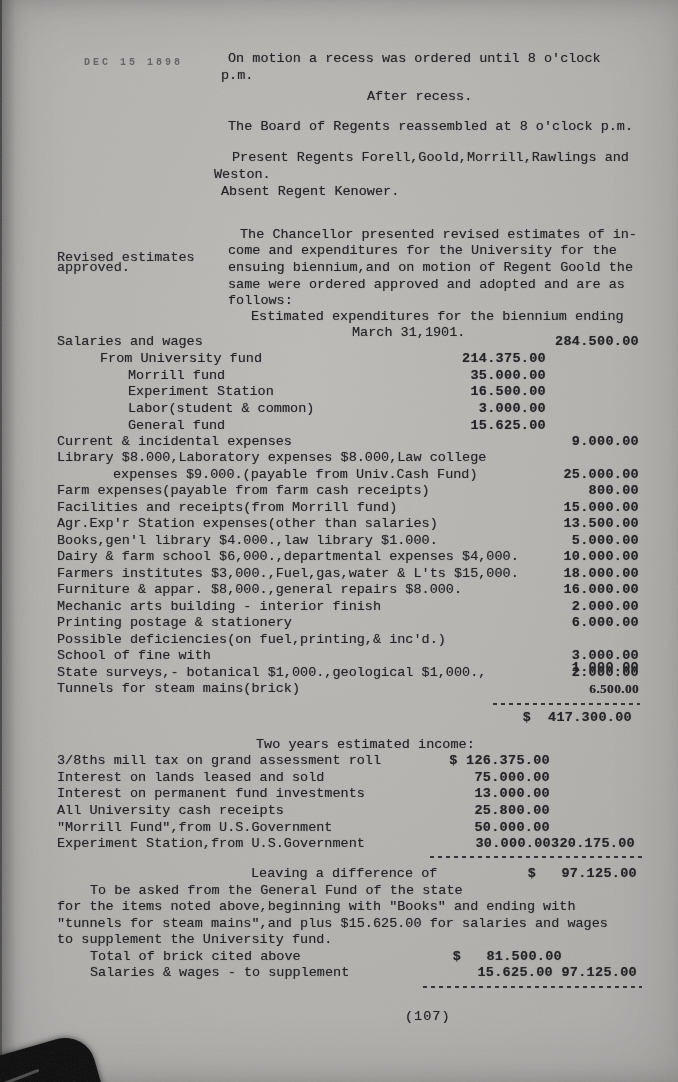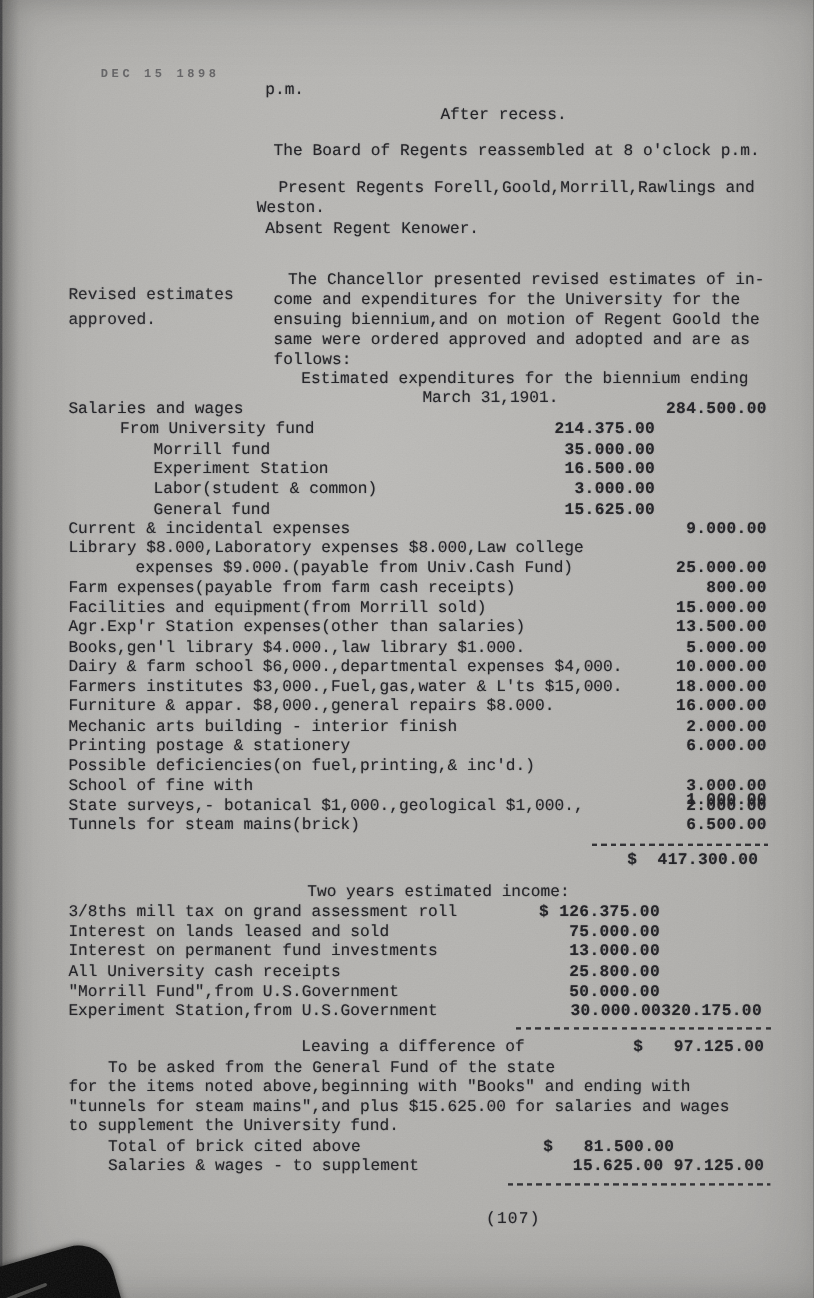--- a/index.html
+++ b/index.html
@@ -73,28 +73,29 @@
     <div class="corner-streak"></div>
   </div>
   <svg class="grain" width="678" height="1082" xmlns="http://www.w3.org/2000/svg">
     <filter id="n">
       <feTurbulence type="fractalNoise" baseFrequency="0.9" numOctaves="2" stitchTiles="stitch"></feTurbulence>
       <feColorMatrix type="saturate" values="0"></feColorMatrix>
     </filter>
     <rect width="100%" height="100%" filter="url(#n)"></rect>
   </svg>
 <div class="line stamp" style="top: 55px; left: 84px;">DEC 15 1898</div>
+    <div class="line" style="top: 51px; left: 228px;">On motion a recess was ordered until 8 o'clock</div>
     <div class="line" style="top: 68px; left: 221px;">p.m.</div>
     <div class="line" style="top: 89px; left: 367px;">After recess.</div>
     <div class="line" style="top: 119px; left: 228px;">The Board of Regents reassembled at 8 o'clock p.m.</div>
     <div class="line" style="top: 150px; left: 232px;">Present Regents Forell,Goold,Morrill,Rawlings and</div>
     <div class="line" style="top: 167px; left: 214px;">Weston.</div>
     <div class="line" style="top: 184px; left: 221px;">Absent Regent Kenower.</div>
     <div class="line" style="top: 227px; left: 240px;">The Chancellor presented revised estimates of in-</div>
-    <div class="line margin-note" style="top: 239px; left: 57px;">Revised estimates</div>
+    <div class="line margin-note" style="top: 250px; left: 57px;">Revised estimates</div>
     <div class="line" style="top: 243px; left: 228px;">come and expenditures for the University for the</div>
     <div class="line margin-note" style="top: 260px; left: 57px;">approved.</div>
     <div class="line" style="top: 260px; left: 228px;">ensuing biennium,and on motion of Regent Goold the</div>
     <div class="line" style="top: 277px; left: 228px;">same were ordered approved and adopted and are as</div>
     <div class="line" style="top: 293px; left: 228px;">follows:</div>
     <div class="line" style="top: 309px; left: 251px;">Estimated expenditures for the biennium ending</div>
     <div class="line" style="top: 325px; left: 352px; text-align: center;">March 31,1901.</div>
     <div class="line" style="top: 334px; left: 57px;">Salaries and wages</div>
     <div class="line amt" style="top: 334px; right: 39px;">284.500.00</div>
     <div class="line" style="top: 351px; left: 100px;">From University fund</div>
@@ -107,21 +108,21 @@
     <div class="line amt" style="top: 401px; right: 132px;">3.000.00</div>
     <div class="line" style="top: 418px; left: 128px;">General fund</div>
     <div class="line amt" style="top: 418px; right: 132px;">15.625.00</div>
     <div class="line" style="top: 434px; left: 57px;">Current &amp; incidental expenses</div>
     <div class="line amt" style="top: 434px; right: 39px;">9.000.00</div>
     <div class="line" style="top: 450px; left: 57px;">Library $8.000,Laboratory expenses $8.000,Law college</div>
     <div class="line" style="top: 467px; left: 113px;">expenses $9.000.(payable from Univ.Cash Fund)</div>
     <div class="line amt" style="top: 467px; right: 39px;">25.000.00</div>
     <div class="line" style="top: 483px; left: 57px;">Farm expenses(payable from farm cash receipts)</div>
     <div class="line amt" style="top: 483px; right: 39px;">800.00</div>
-    <div class="line" style="top: 500px; left: 57px;">Facilities and equipment(from Morrill sold)</div>
+    <div class="line" style="top: 500px; left: 57px;">Facilities and receipts(from Morrill fund)</div>
     <div class="line amt" style="top: 500px; right: 39px;">15.000.00</div>
     <div class="line" style="top: 516px; left: 57px;">Agr.Exp'r Station expenses(other than salaries)</div>
     <div class="line amt" style="top: 516px; right: 39px;">13.500.00</div>
     <div class="line" style="top: 533px; left: 57px;">Books,gen'l library $4.000.,law library $1.000.</div>
     <div class="line amt" style="top: 533px; right: 39px;">5.000.00</div>
     <div class="line" style="top: 549px; left: 57px;">Dairy &amp; farm school $6,000.,departmental expenses $4,000.</div>
     <div class="line amt" style="top: 549px; right: 39px;">10.000.00</div>
     <div class="line" style="top: 566px; left: 57px;">Farmers institutes $3,000.,Fuel,gas,water &amp; L'ts $15,000.</div>
     <div class="line amt" style="top: 566px; right: 39px;">18.000.00</div>
     <div class="line" style="top: 582px; left: 57px;">Furniture &amp; appar. $8,000.,general repairs $8.000.</div>
@@ -130,21 +131,21 @@
     <div class="line amt" style="top: 599px; right: 39px;">2.000.00</div>
     <div class="line" style="top: 615px; left: 57px;">Printing postage &amp; stationery</div>
     <div class="line amt" style="top: 615px; right: 39px;">6.000.00</div>
     <div class="line" style="top: 632px; left: 57px;">Possible deficiencies(on fuel,printing,&amp; inc'd.)</div>
     <div class="line amt" style="top: 660px; right: 39px;">1.000.00</div>
     <div class="line" style="top: 648px; left: 57px;">School of fine with</div>
     <div class="line amt" style="top: 648px; right: 39px;">3.000.00</div>
     <div class="line" style="top: 665px; left: 57px;">State surveys,- botanical $1,000.,geological $1,000.,</div>
     <div class="line amt" style="top: 665px; right: 39px;">2.000.00</div>
     <div class="line" style="top: 681px; left: 57px;">Tunnels for steam mains(brick)</div>
-    <div class="line amt" style="top: 681px; right: 39px;">6.500.00</div>
+    <div class="line amt" style="top: 681px; right: 39px; font-family: Liberation Serif, serif;">6.500.00</div>
     <div class="line amt" style="top: 710px; right: 46px;">$  417.300.00</div>
     <div class="line" style="top: 737px; left: 256px;">Two years estimated income:</div>
     <div class="line" style="top: 753px; left: 57px;">3/8ths mill tax on grand assessment roll</div>
     <div class="line amt" style="top: 753px; right: 128px;">$ 126.375.00</div>
     <div class="line" style="top: 770px; left: 57px;">Interest on lands leased and sold</div>
     <div class="line amt" style="top: 770px; right: 128px;">75.000.00</div>
     <div class="line" style="top: 786px; left: 57px;">Interest on permanent fund investments</div>
     <div class="line amt" style="top: 786px; right: 128px;">13.000.00</div>
     <div class="line" style="top: 803px; left: 57px;">All University cash receipts</div>
     <div class="line amt" style="top: 803px; right: 128px;">25.800.00</div>

